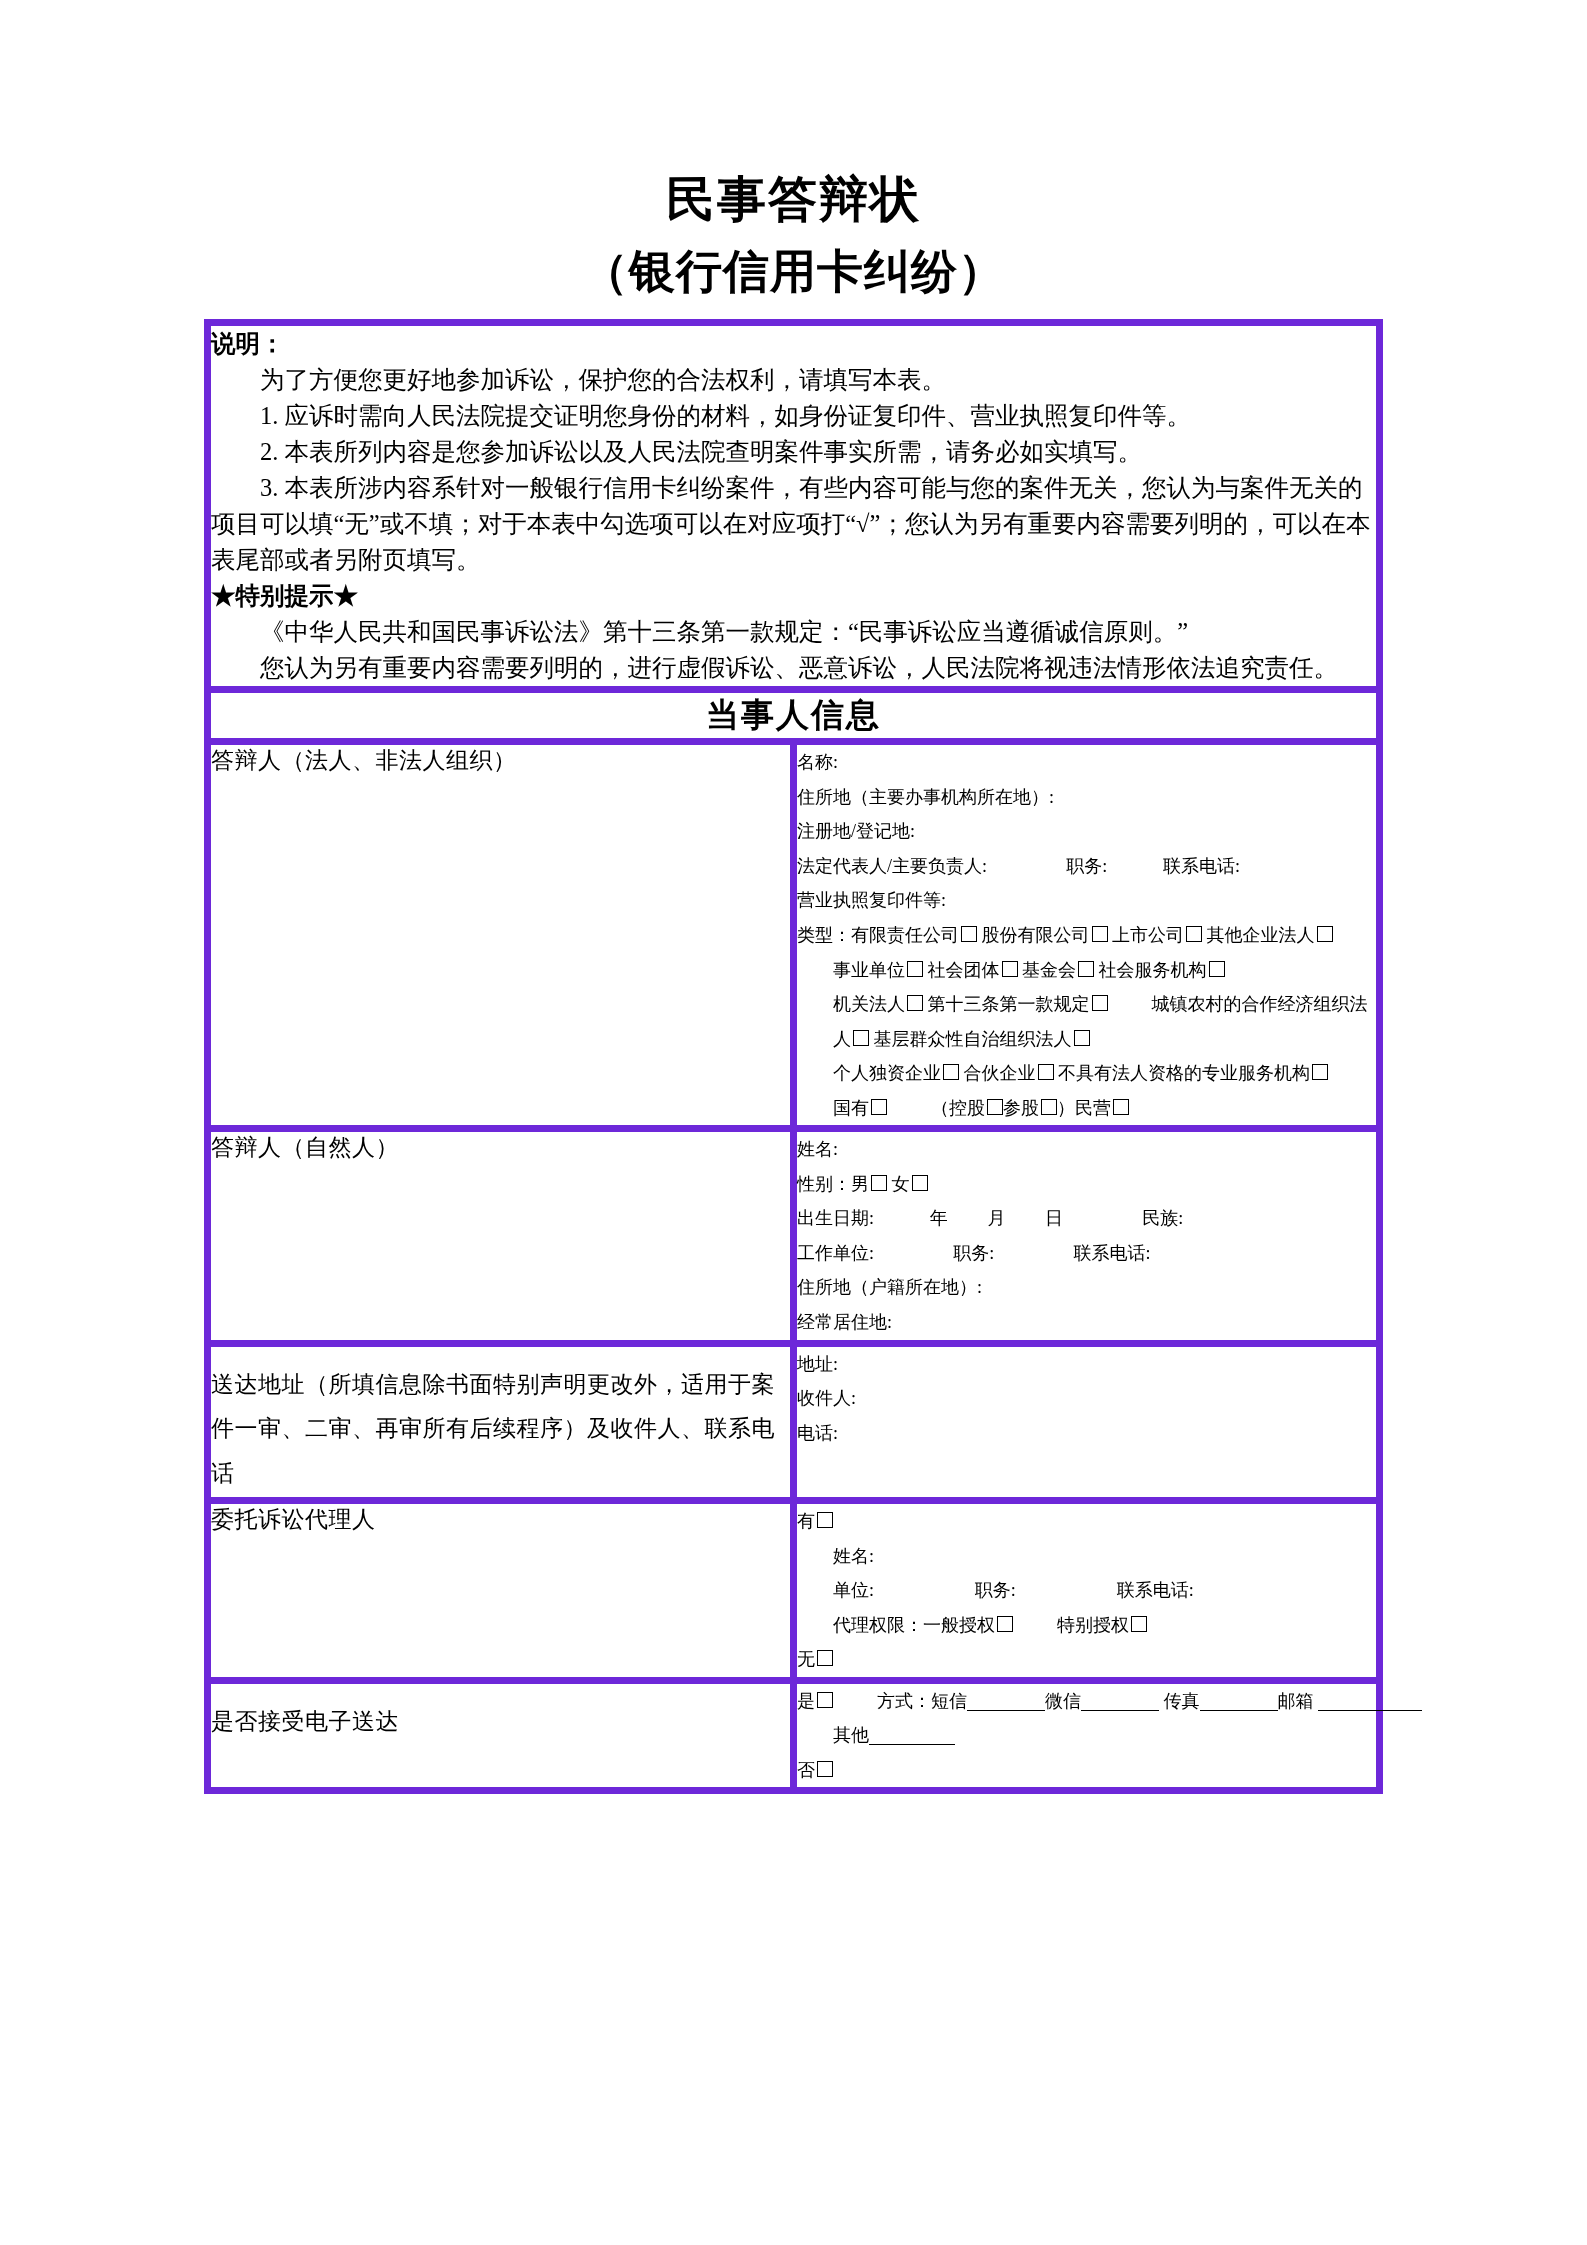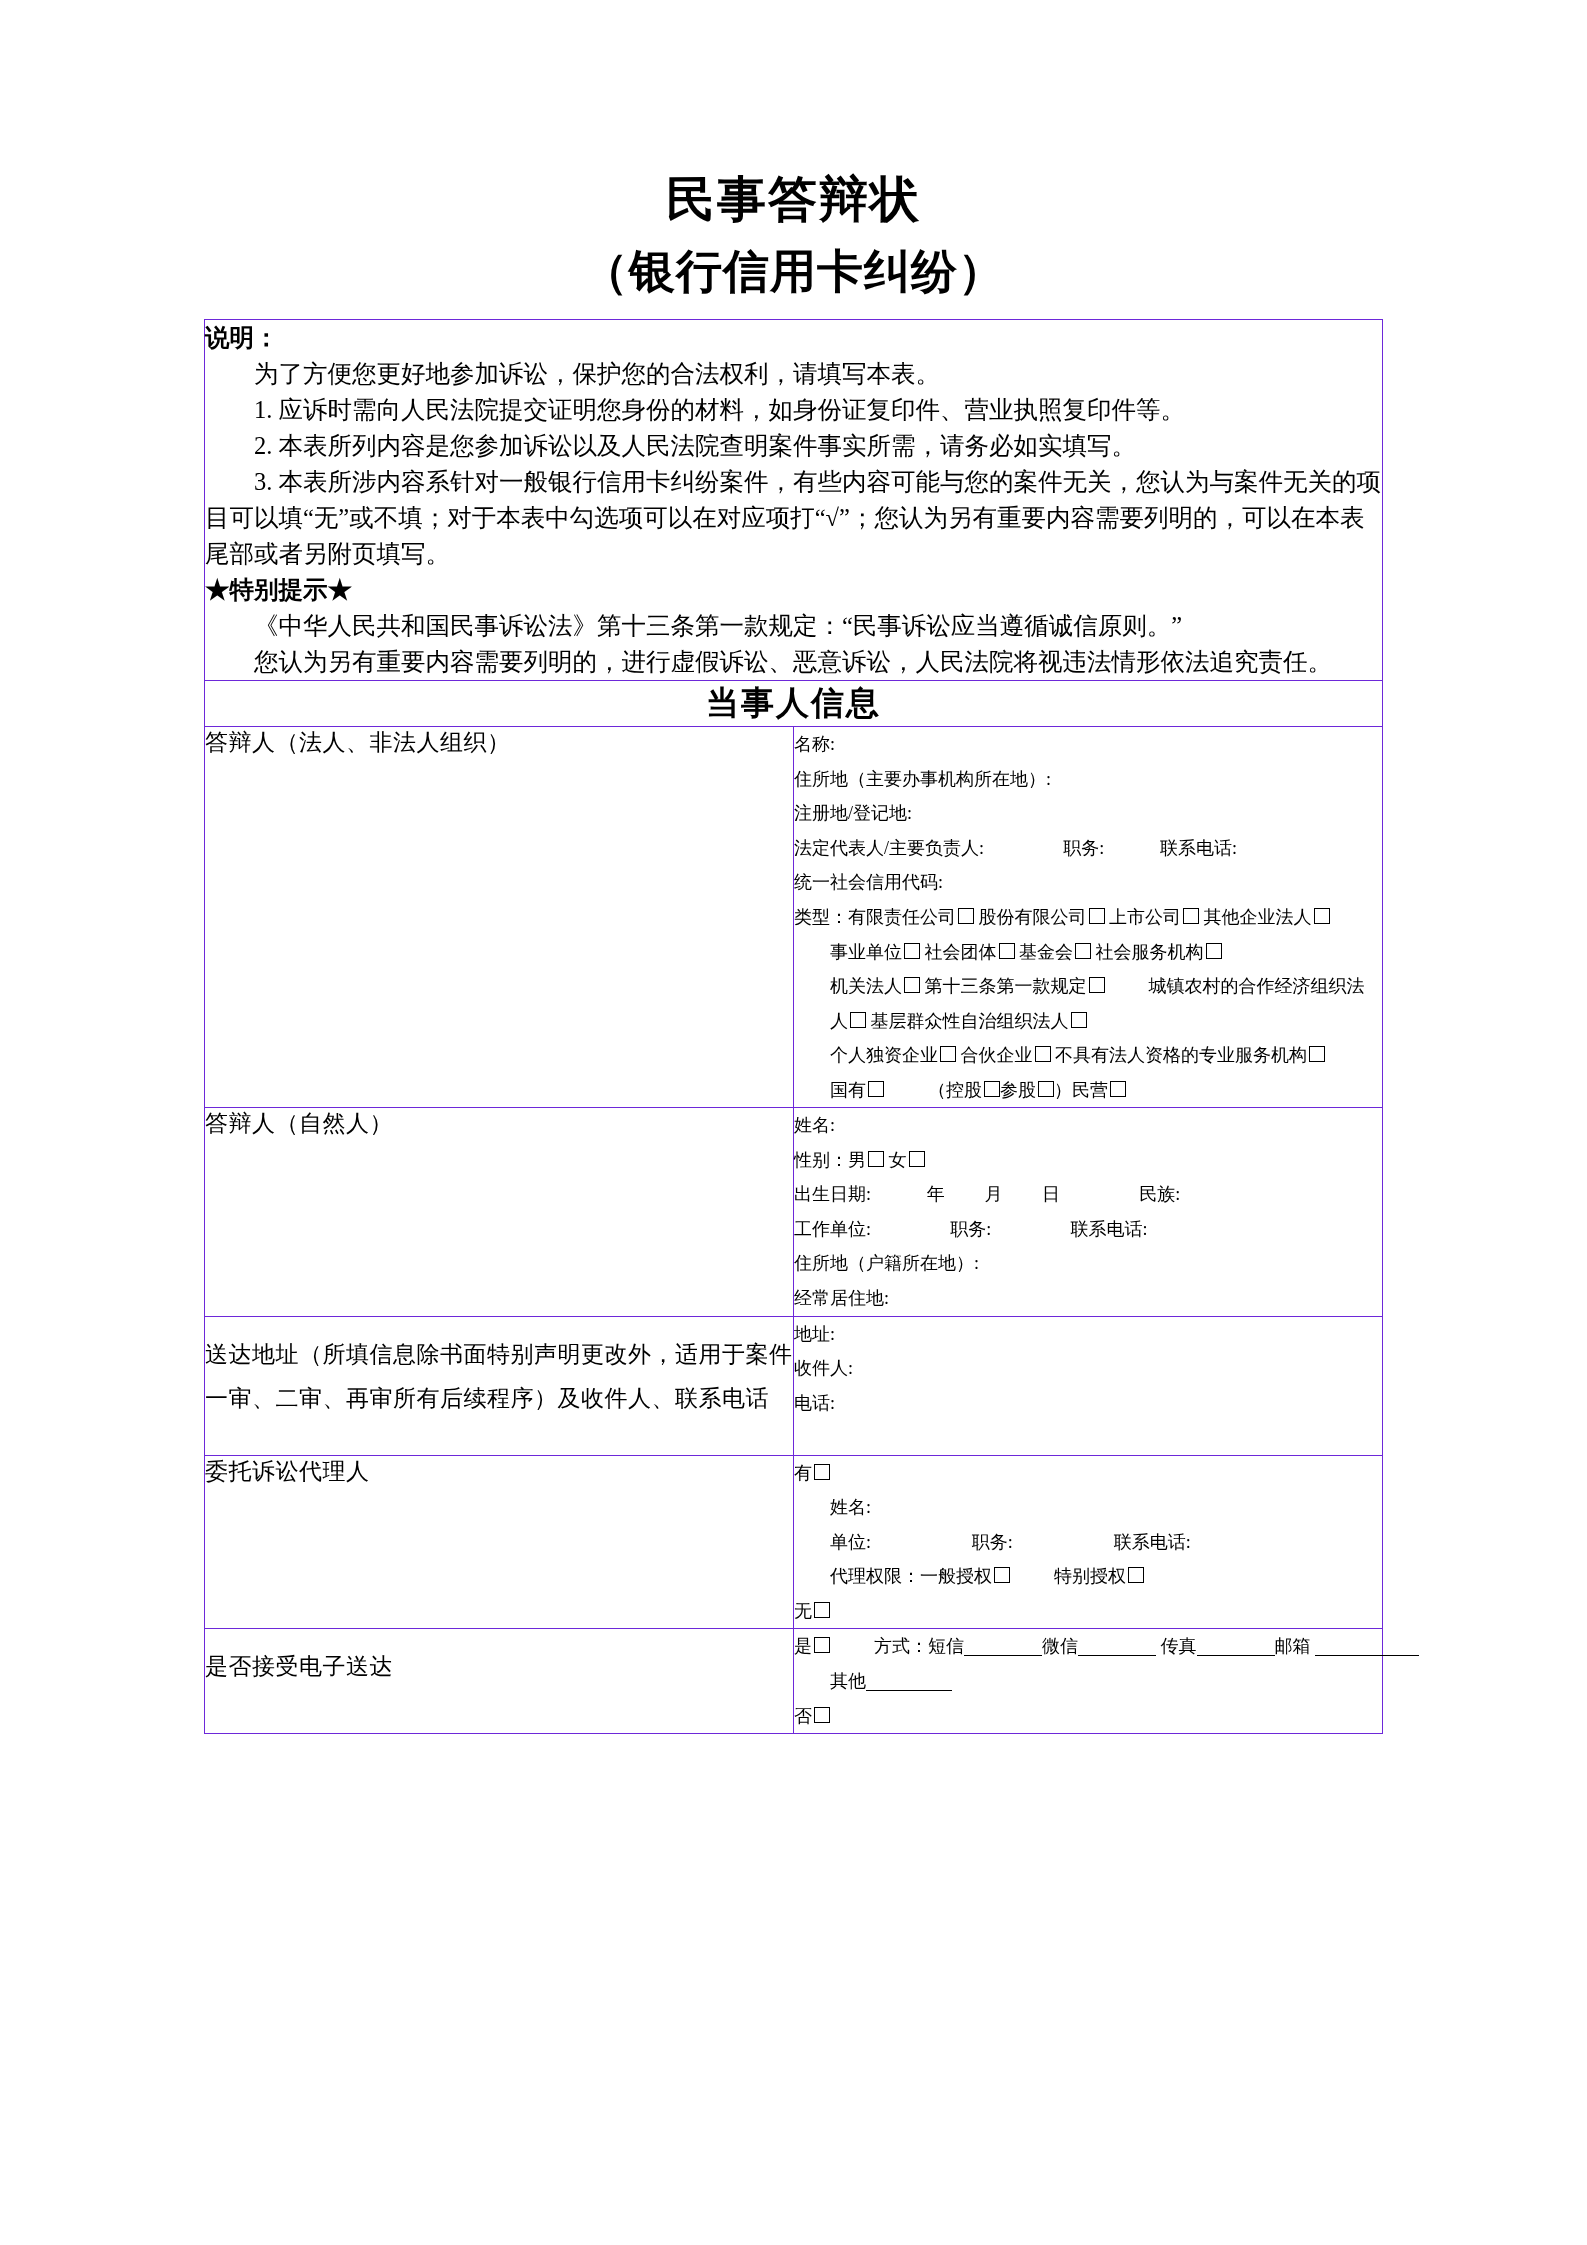--- a/index.html
+++ b/index.html
@@ -43,21 +43,21 @@
     line-height: 1.15;
   }
   
   table.form {
     border-collapse: collapse;
     width: 1179px;
     margin: 0 auto;
     table-layout: fixed;
   }
   table.form td {
-    border: 1px solid #6d28d9;
+    border: 7px solid #6d28d9;
     vertical-align: top;
     padding: 0;
   }
   
   .notes-cell {
     padding: 8px 14px 10px 14px;
     font-size: 24.5px;
     line-height: 1.47;
   }
   .notes-head {
@@ -152,21 +152,21 @@
 
     <tr>
       <td class="row-label">答辩人（法人、非法人组织）</td>
       <td class="row-value">
         <div class="ln">名称:</div>
         <div class="ln">住所地（主要办事机构所在地）:</div>
         <div class="ln">注册地/登记地:</div>
         <div class="ln">
           <span>法定代表人/主要负责人:</span><span class="gapL"></span><span>职务:</span><span class="gapM"></span><span>联系电话:</span>
         </div>
-        <div class="ln">统一社会信用代码:</div>
+        <div class="ln">营业执照复印件等:</div>
 
         <div class="ln">
           <span>类型：</span><span>有限责任公司</span><span class="cb"></span>
           <span>股份有限公司</span><span class="cb"></span>
           <span>上市公司</span><span class="cb"></span>
           <span>其他企业法人</span><span class="cb"></span>
         </div>
 
         <div class="ln ind2">
           <span>事业单位</span><span class="cb"></span>

